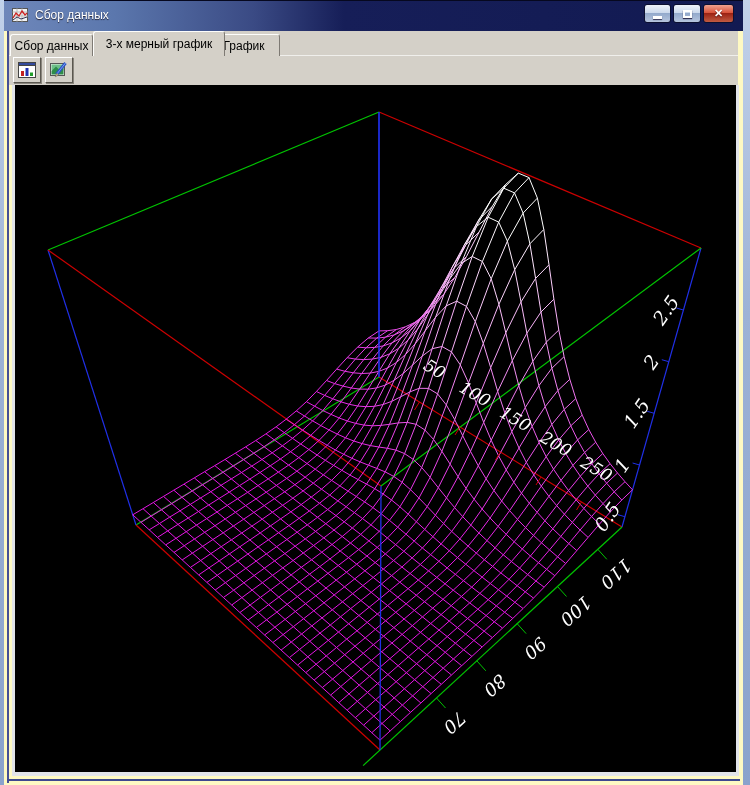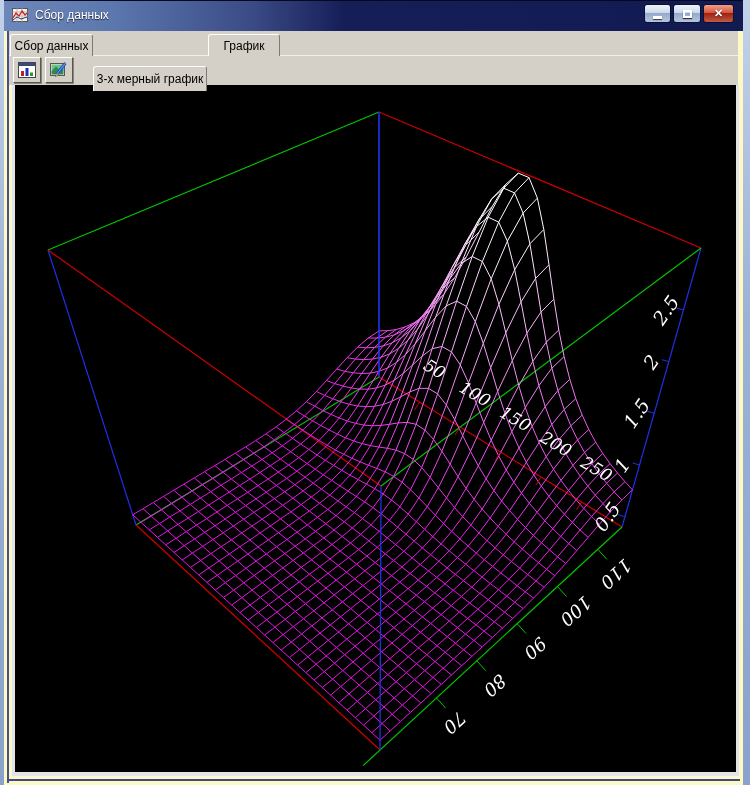--- a/index.html
+++ b/index.html
@@ -84,21 +84,21 @@
         </div>
     </div>
   </div>
 
   <div class="client-upper">
     <div class="tabstrip">
       <div class="strip-base"></div>
       <div class="tab inactive" style="left:1px;width:83px;">
         <span>Сбор данных</span>
       </div>
-      <div class="tab active" style="left:84px;width:114px;margin-top:35px;">
+      <div class="tab active" style="left:84px;width:132px;">
         <span>3-х мерный график</span>
       </div>
       <div class="tab inactive" style="left:199px;width:72px;">
         <span>График</span>
       </div>
     </div>
     <div class="toolbar">
       <div class="toolbtn" style="left:4px;">
         <svg width="20" height="18" viewBox="0 0 20 18">
           <rect x="1.5" y="1.5" width="17" height="15" fill="#fff" stroke="#444"></rect>

